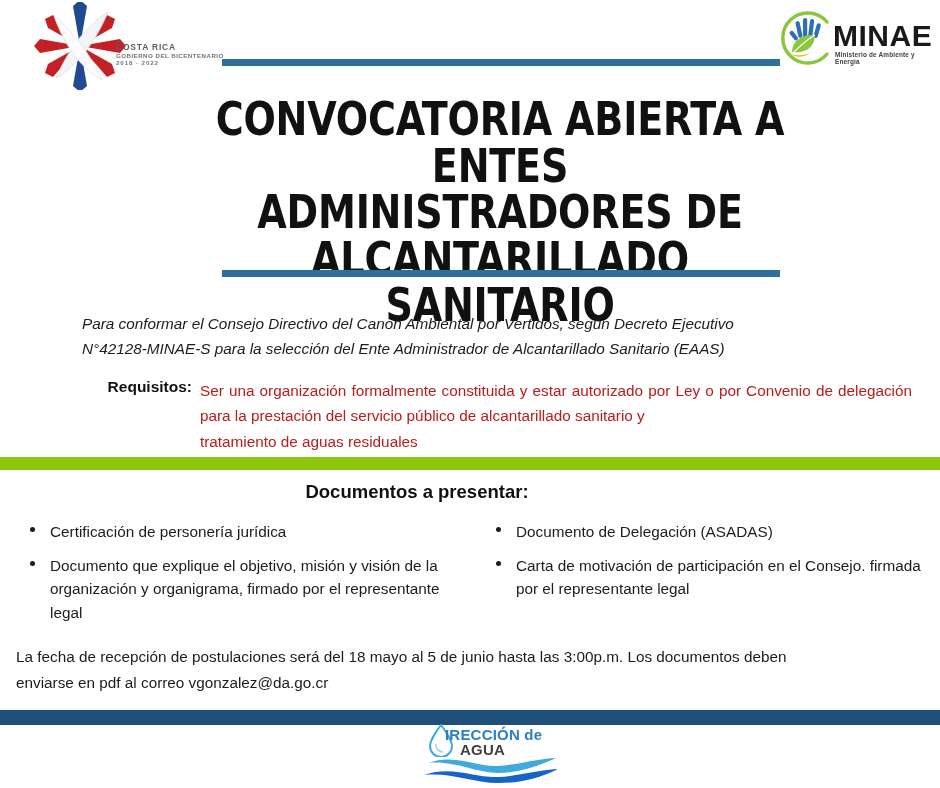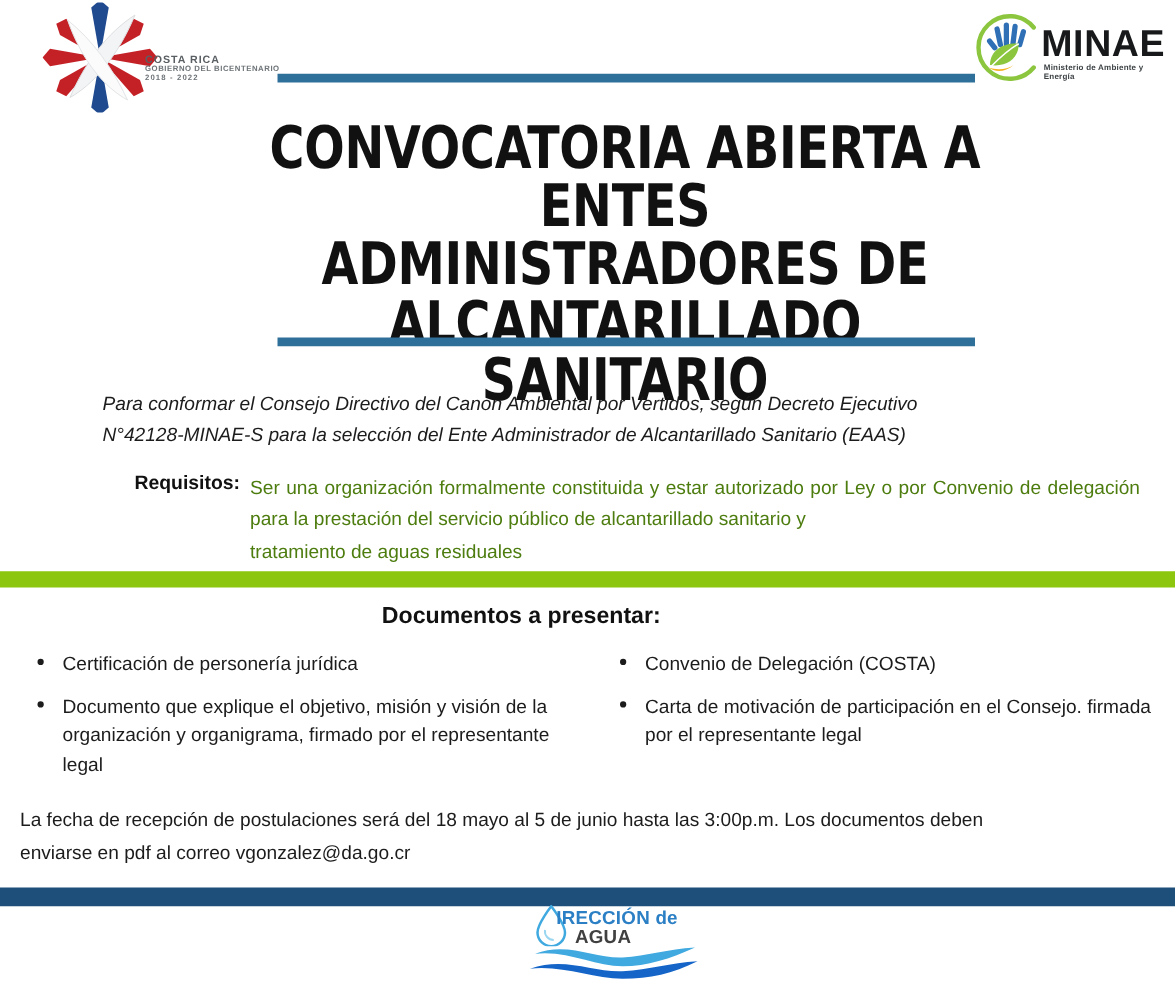--- a/index.html
+++ b/index.html
@@ -70,21 +70,21 @@
   }
   .intro .line2 { display:block; text-align:left; }
 
   .req { position:absolute; left:80px; top:378px; width:832px; }
   .req-label {
     position:absolute; left:0; top:0; width:112px;
     font-size:15.5px; font-weight:bold; text-align:right; color:#111;
   }
   .req-body {
     margin-left:120px; width:712px;
-    font-size:15.3px; line-height:1.66; color:#4d7c0f;
+    font-size:15.3px; line-height:1.66; color:#b91c1c;
     text-align:justify;
   }
   .req-body .last { display:block; text-align:left; }
 
   
   .green-bar {
     position:absolute; left:0; top:457px; width:940px; height:13px;
     background:#8CC60F;
   }
 
@@ -225,21 +225,21 @@
       <li>
         <span class="bullet"></span>
         <span>Documento que explique el objetivo, misión y visión de la organización y organigrama, firmado por el representante legal</span>
       </li>
     </ul>
   </div>
   <div class="docs-col right">
     <ul>
       <li>
         <span class="bullet"></span>
-        <span>Convenio de Delegación  (COSTA)</span>
+        <span>Documento de Delegación  (ASADAS)</span>
       </li>
       <li>
         <span class="bullet"></span>
         <span>Carta de motivación de participación en el Consejo. firmada por el representante legal</span>
       </li>
     </ul>
   </div>
 </div>
 
 <div class="deadline">

